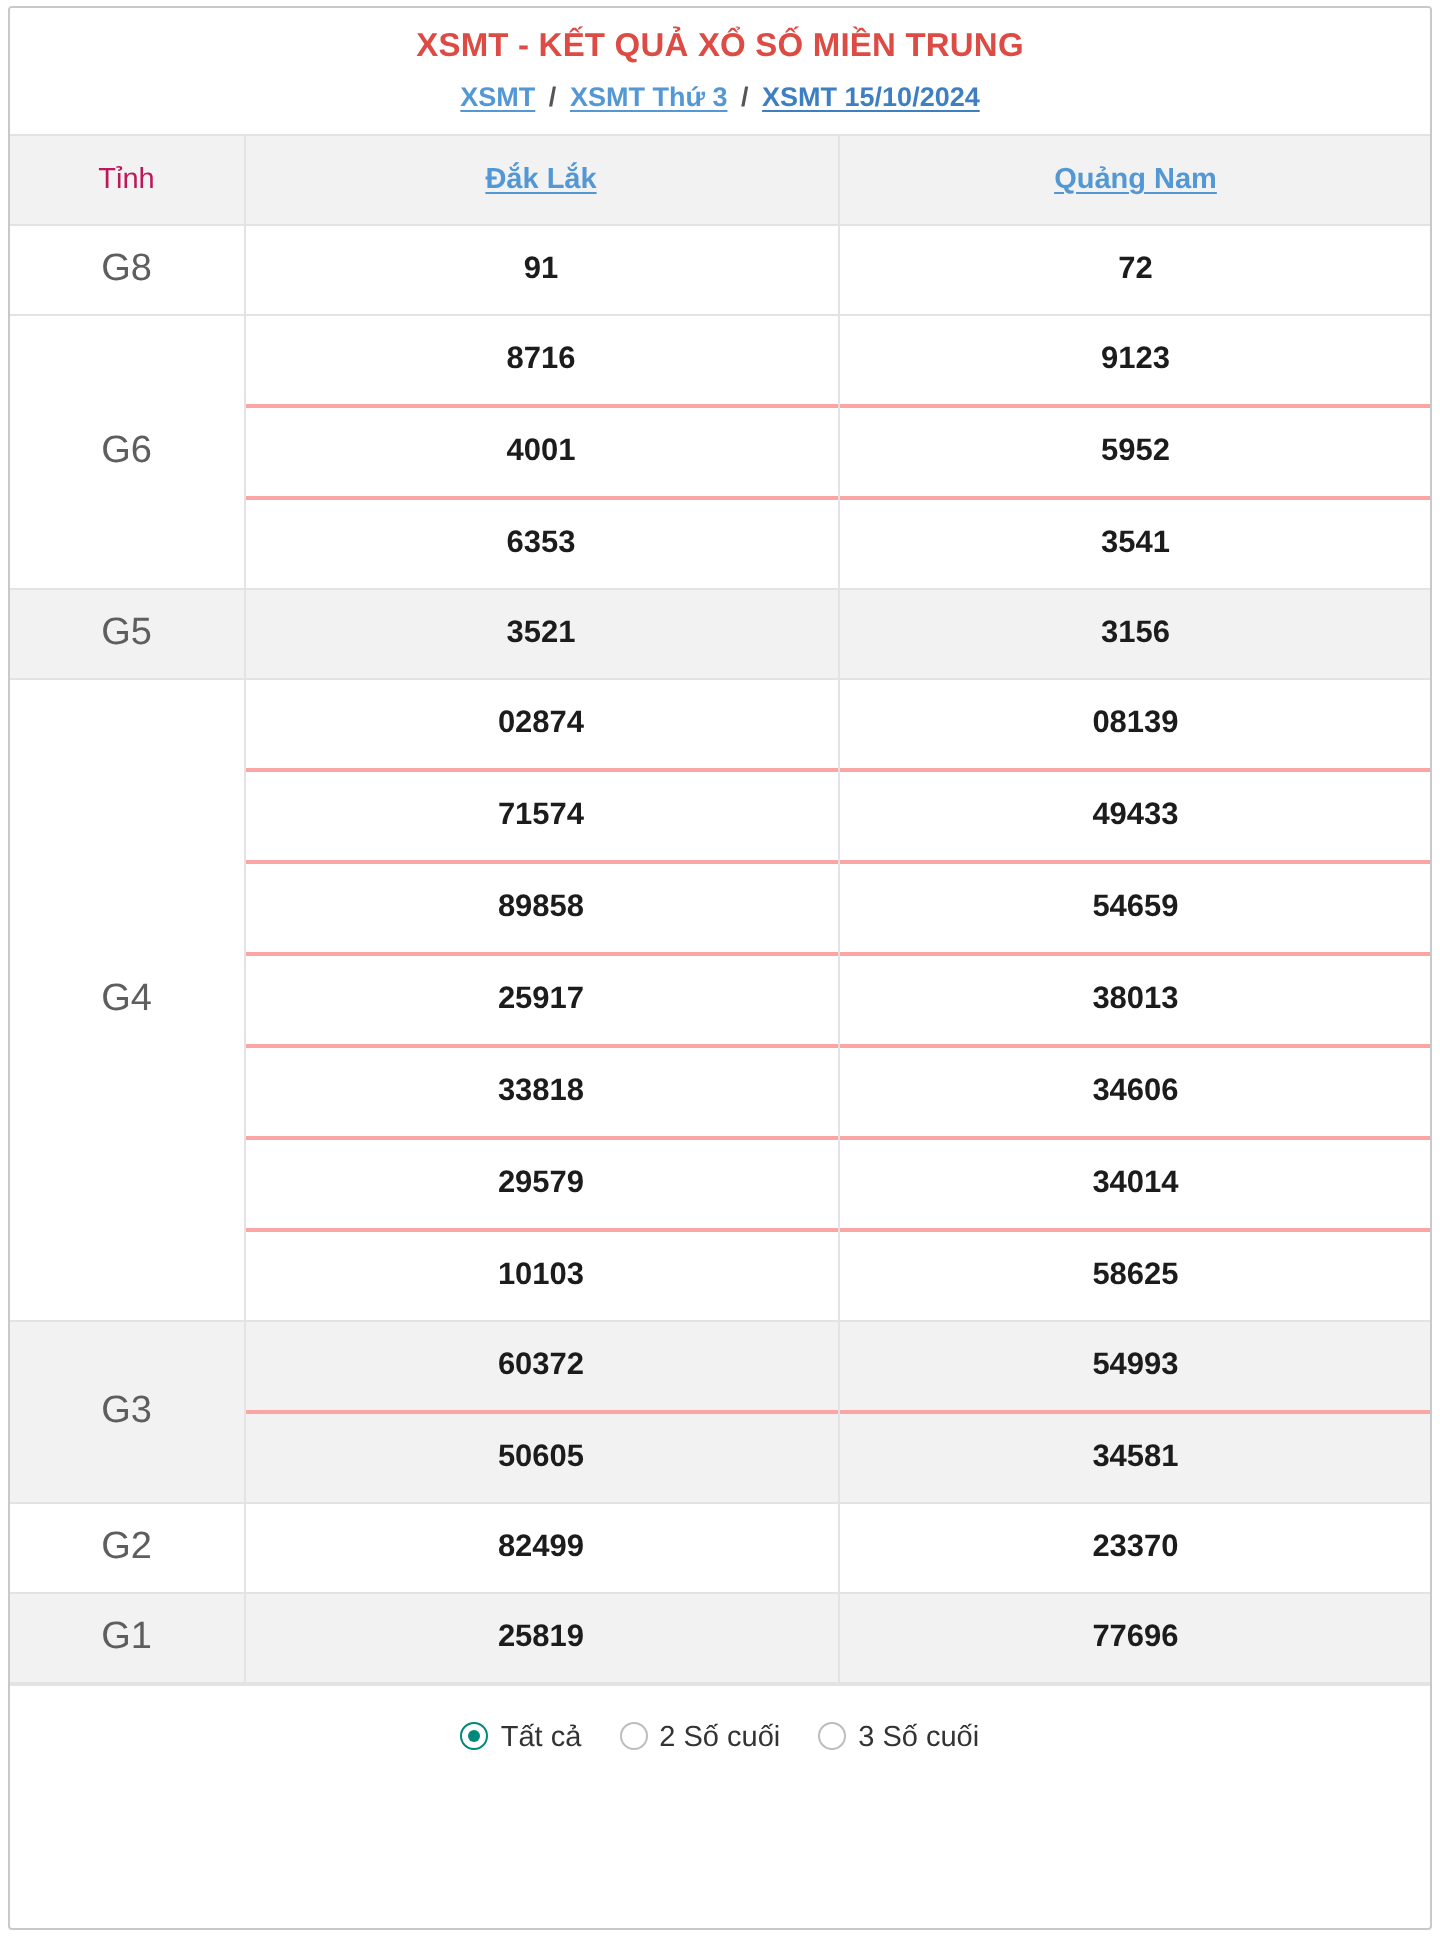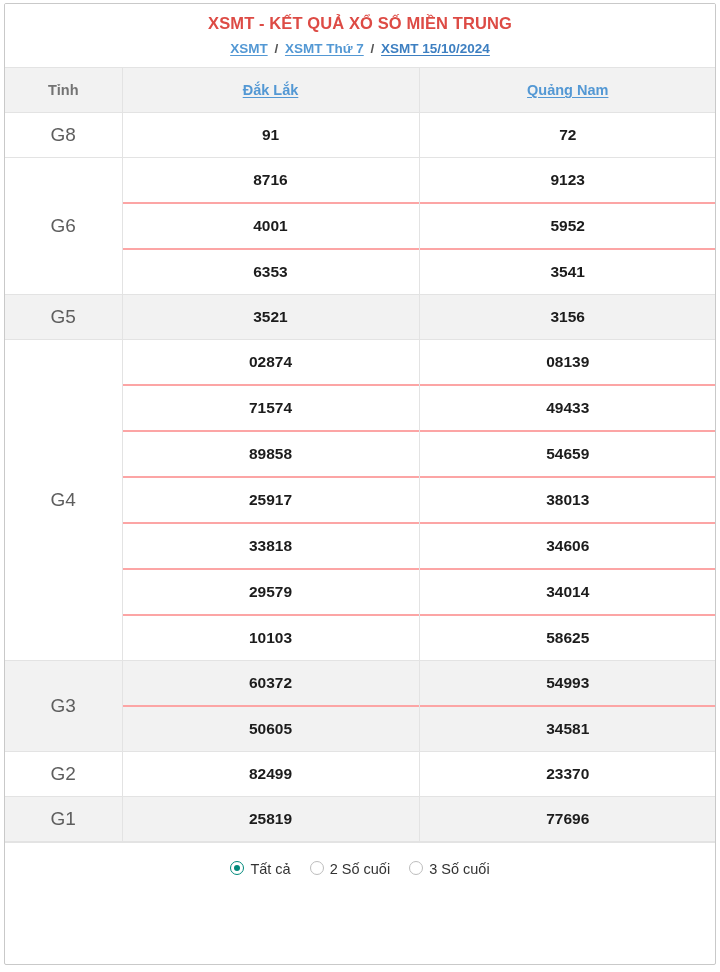--- a/index.html
+++ b/index.html
@@ -94,22 +94,22 @@
   table.results td.vals {
     border-left: 1px solid #e3e3e3;
   }
 
   thead th {
     background: #f2f2f2;
     height: 44px;
     font-size: 14.5px;
   }
   thead th.lbl {
-    color: #737373;
-    font-weight: 700;
+    color: #be185d;
+    font-weight: 400;
   }
   thead th.prov a {
     color: #5398d4;
     font-weight: 700;
     text-decoration: underline;
     text-underline-offset: 2px;
     font-size: 14.5px;
   }
 
   tbody tr.grp td {
@@ -201,21 +201,21 @@
 <body>
 
 <div class="page">
   <div class="card">
 
     <div class="header">
       <div class="title">XSMT - KẾT QUẢ XỔ SỐ MIỀN TRUNG</div>
       <div class="breadcrumb">
         <a href="#">XSMT</a>
         <span class="sep">/</span>
-        <a href="#">XSMT Thứ 7</a>
+        <a href="#">XSMT Thứ 3</a>
         <span class="sep">/</span>
         <a href="#" class="current">XSMT 15/10/2024</a>
       </div>
     </div>
 
     <table class="results">
       <colgroup>
         <col class="c-label">
         <col class="c-prov">
         <col class="c-prov">

